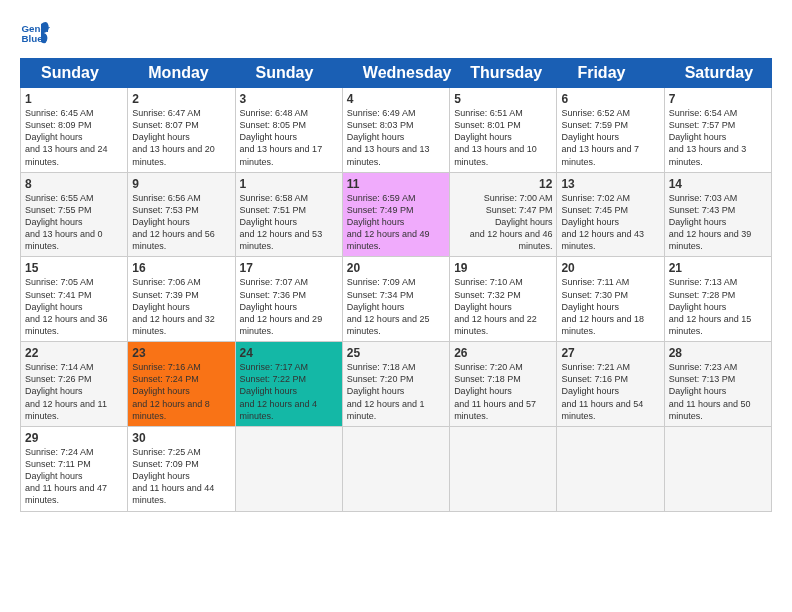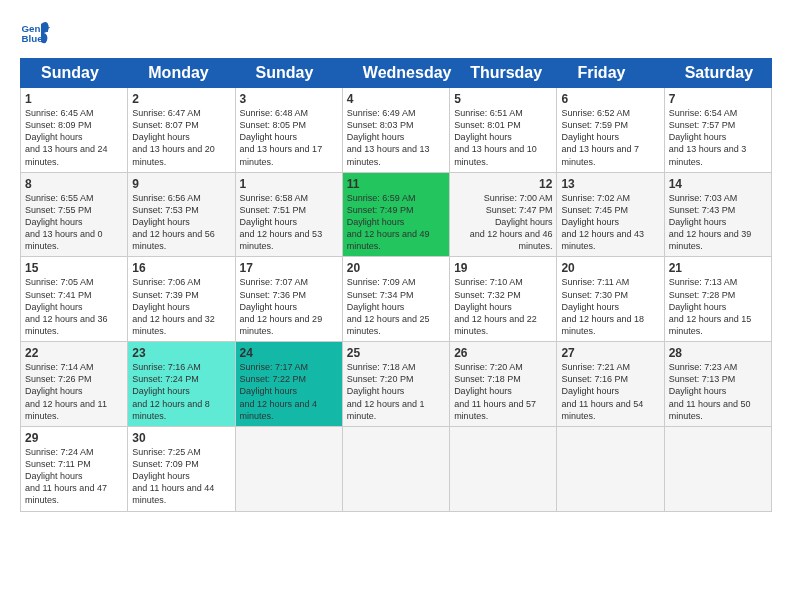--- a/index.html
+++ b/index.html
@@ -205,21 +205,21 @@
           </td>
           <td style="background: rgb(245, 245, 245);">
             <span class="day-number">1</span>
 <div class="day-info">
   Sunrise: 6:58 AM<br>
   Sunset: 7:51 PM<br>
   Daylight hours<br>
   and 12 hours and 53 minutes.
 </div>
           </td>
-          <td style="background: #22c55e;">
+          <td style="background: #f0abfc;">
             <span class="day-number">11</span>
 <div class="day-info">
   Sunrise: 6:59 AM<br>
   Sunset: 7:49 PM<br>
   Daylight hours<br>
   and 12 hours and 49 minutes.
 </div>
           </td>
           <td style="background: rgb(245, 245, 245); text-align: right;">
             <span class="day-number">12</span>
@@ -317,21 +317,21 @@
         <tr>
           <td style="background: rgb(245, 245, 245);">
             <span class="day-number">22</span>
 <div class="day-info">
   Sunrise: 7:14 AM<br>
   Sunset: 7:26 PM<br>
   Daylight hours<br>
   and 12 hours and 11 minutes.
 </div>
           </td>
-          <td style="background: #5eead4;">
+          <td style="background: #f97316;">
             <span class="day-number">23</span>
 <div class="day-info">
   Sunrise: 7:16 AM<br>
   Sunset: 7:24 PM<br>
   Daylight hours<br>
   and 12 hours and 8 minutes.
 </div>
           </td>
           <td style="background: #14b8a6;">
             <span class="day-number">24</span>

